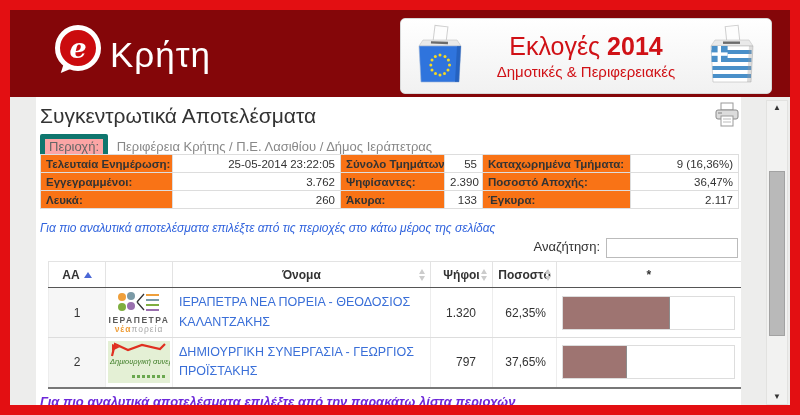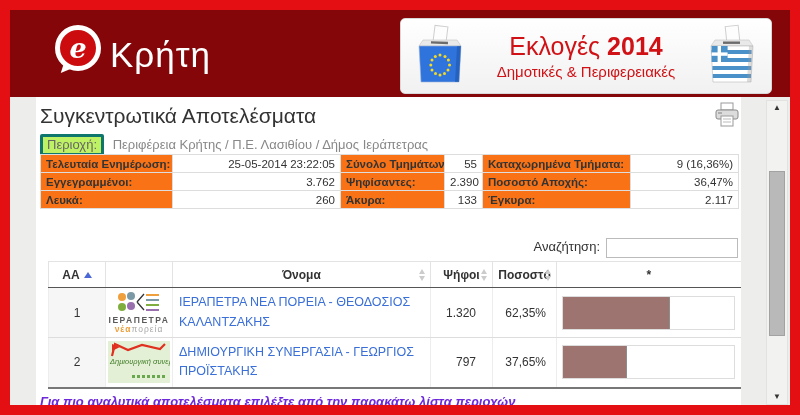--- a/index.html
+++ b/index.html
@@ -24,21 +24,21 @@
   .banner-title b { font-weight:bold; }
   .banner-sub { color:#d01116; font-size:15px; margin-top:2px; }
 
   
   .content { position:absolute; left:10px; top:97px; width:780px; height:308px; background:#ededec; overflow:hidden; }
   .panel { position:absolute; left:26px; top:0; width:705px; height:308px; background:#fff; }
 
   .page-title { position:absolute; left:4px; top:7px; font-size:21px; color:#333; }
   .print-btn { position:absolute; left:677px; top:5px; width:28px; height:26px; cursor:pointer; }
   .breadcrumb { position:absolute; left:4px; top:37px; font-size:13px; color:#888; }
-  .crumb-label { display:inline-block; border:3px solid #0f766e; border-radius:2px; padding:0 4px 1px 4px; color:#666; margin-right:5px; background:#bef264; }
+  .crumb-label { display:inline-block; border:5px solid #0f766e; border-radius:2px; padding:0 4px 1px 4px; color:#666; margin-right:5px; background:#fca5a5; }
 
   
   .stats { position:absolute; left:4px; top:57px; width:698px; border-collapse:collapse; table-layout:fixed; font-size:11.5px; }
   .stats td { border:1px solid #ddd; padding:2px 5px; height:18px; color:#333; white-space:nowrap; overflow:hidden; }
   .stats td.lbl { font-weight:bold; background:#f97316; }
   .stats td.val { text-align:right; background:#fff; }
 
   .detail-link { position:absolute; left:4px; top:124px; font-size:12px; font-style:italic; color:#2f62dd; text-decoration:none; }
 
   .search-wrap { position:absolute; left:0; top:141px; width:702px; text-align:right; font-size:13px; color:#333; }
@@ -192,20 +192,21 @@
           <td class="lbl">Λευκά:</td>
           <td class="val">260</td>
           <td class="lbl">Άκυρα:</td>
           <td class="val">133</td>
           <td class="lbl">Έγκυρα:</td>
           <td class="val">2.117</td>
         </tr>
       </tbody>
         </table>
 
+      <a class="detail-link" href="#">Για πιο αναλυτικά αποτελέσματα επιλέξτε από τις περιοχές στο κάτω μέρος της σελίδας</a>
 
       <div class="search-wrap">
         <label>Αναζήτηση:</label><input type="text" value="" style="">
       </div>
 
       <table class="results">
         <colgroup>
             <col class="col-aa">
             <col class="col-logo">
             <col class="col-name">

